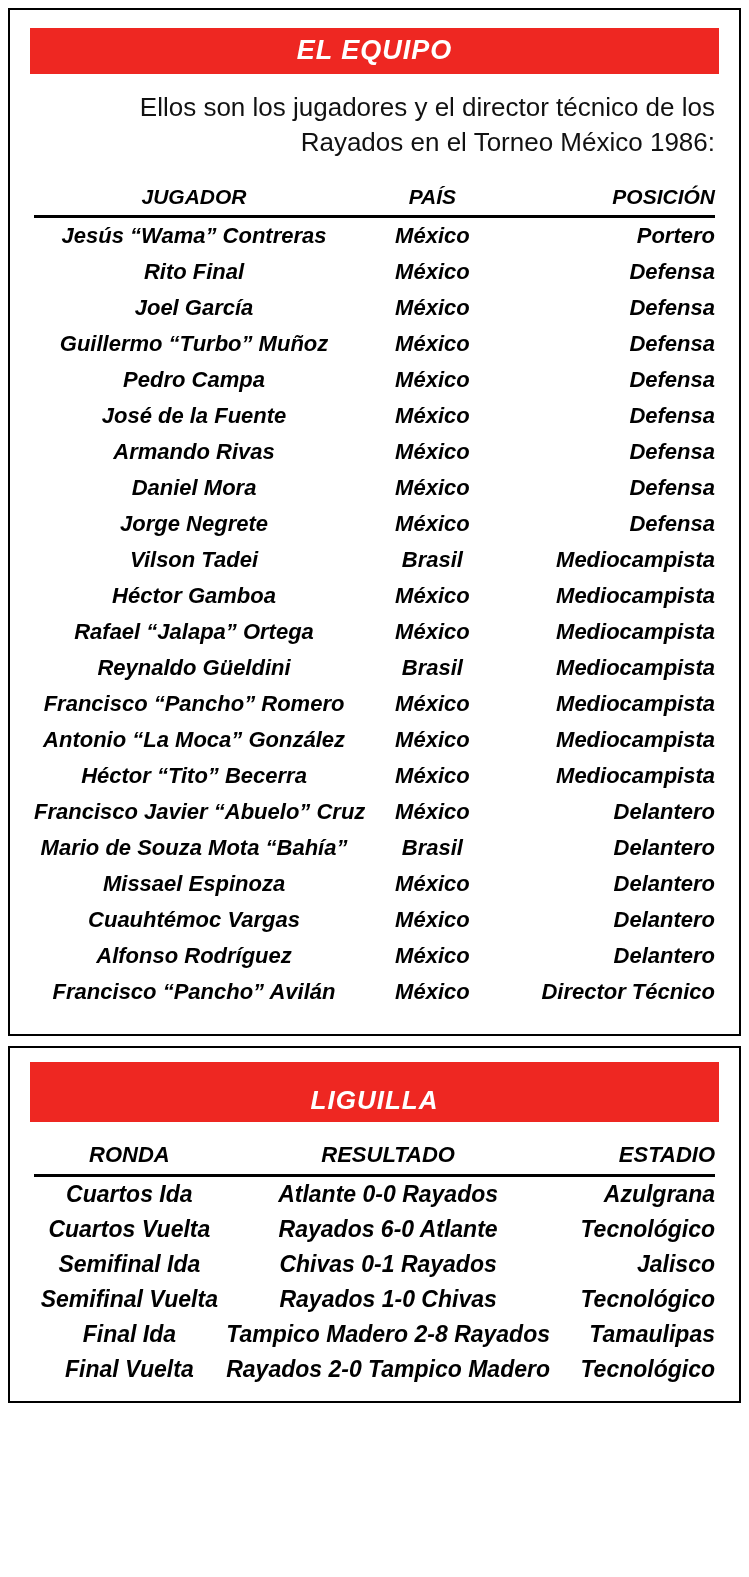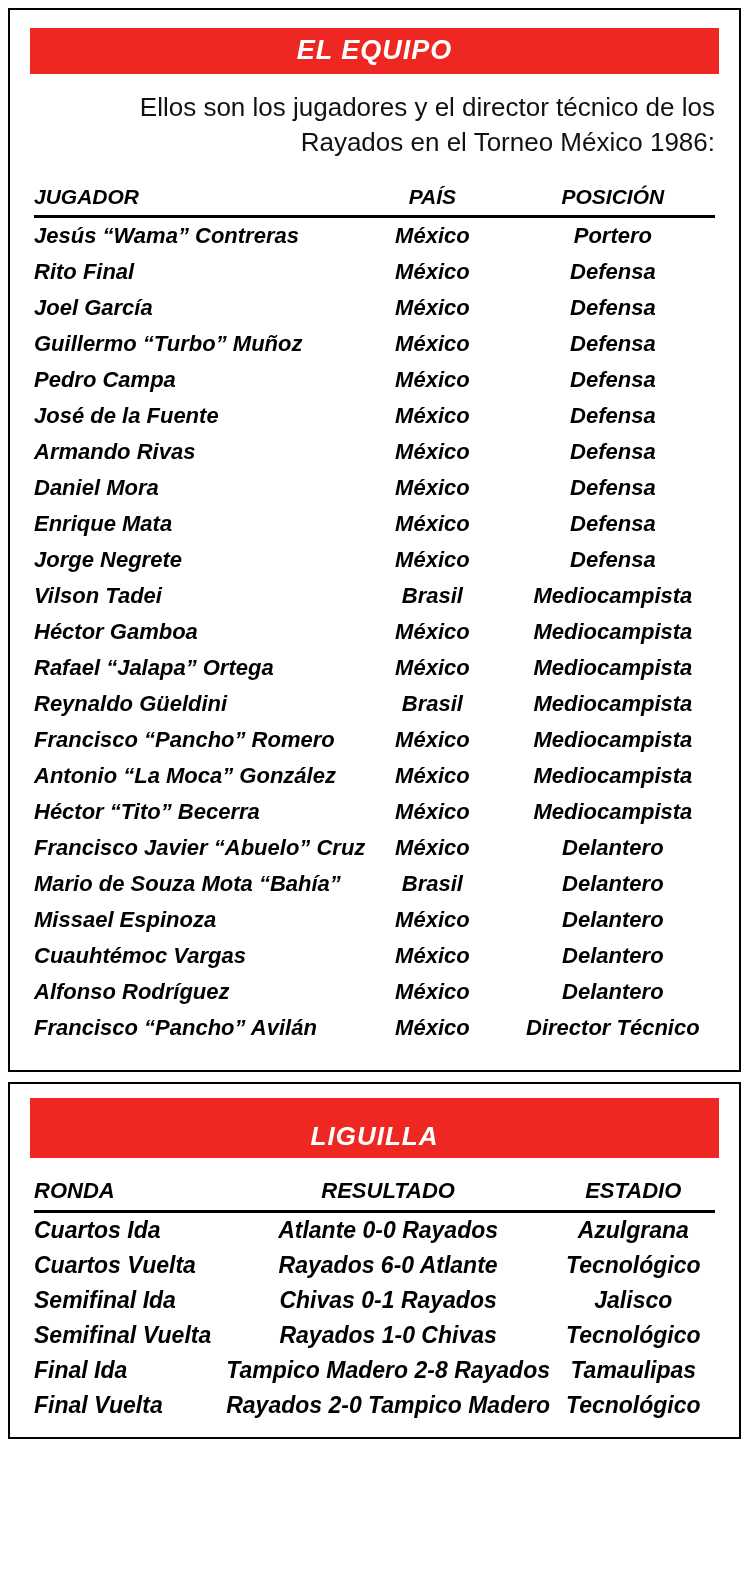--- a/index.html
+++ b/index.html
@@ -77,23 +77,23 @@
   }
   .team-table tbody td,
   .lig-table tbody td {
     font-weight: bold;
     font-style: italic;
     font-size: 22px;
     color: #000000;
     padding: 5px 0 5px 0;
     white-space: nowrap;
   }
-  .col-a { text-align: left; margin-left: 32px; }
+  .col-a { text-align: center; margin-left: 32px; }
   .col-b { text-align: center; }
-  .col-c { text-align: center; }
+  .col-c { text-align: right; }
 
   .team-table col.c1 { width: 47%; }
   .team-table col.c2 { width: 23%; }
   .team-table col.c3 { width: 30%; }
 
   .lig-table { margin-top: 20px; }
   .lig-table col.c1 { width: 28%; }
   .lig-table col.c2 { width: 48%; }
   .lig-table col.c3 { width: 24%; }
   .lig-table tbody td { font-size: 23px; padding: 4px 0 4px 0; }
@@ -161,25 +161,20 @@
             <td class="col-a">Armando Rivas</td>
             <td class="col-b">México</td>
             <td class="col-c">Defensa</td>
           </tr>
           <tr>
             <td class="col-a">Daniel Mora</td>
             <td class="col-b">México</td>
             <td class="col-c">Defensa</td>
           </tr>
           <tr>
-            <td class="col-a">Enrique Mata</td>
-            <td class="col-b">México</td>
-            <td class="col-c">Defensa</td>
-          </tr>
-          <tr>
             <td class="col-a">Jorge Negrete</td>
             <td class="col-b">México</td>
             <td class="col-c">Defensa</td>
           </tr>
           <tr>
             <td class="col-a">Vilson Tadei</td>
             <td class="col-b">Brasil</td>
             <td class="col-c">Mediocampista</td>
           </tr>
           <tr>

